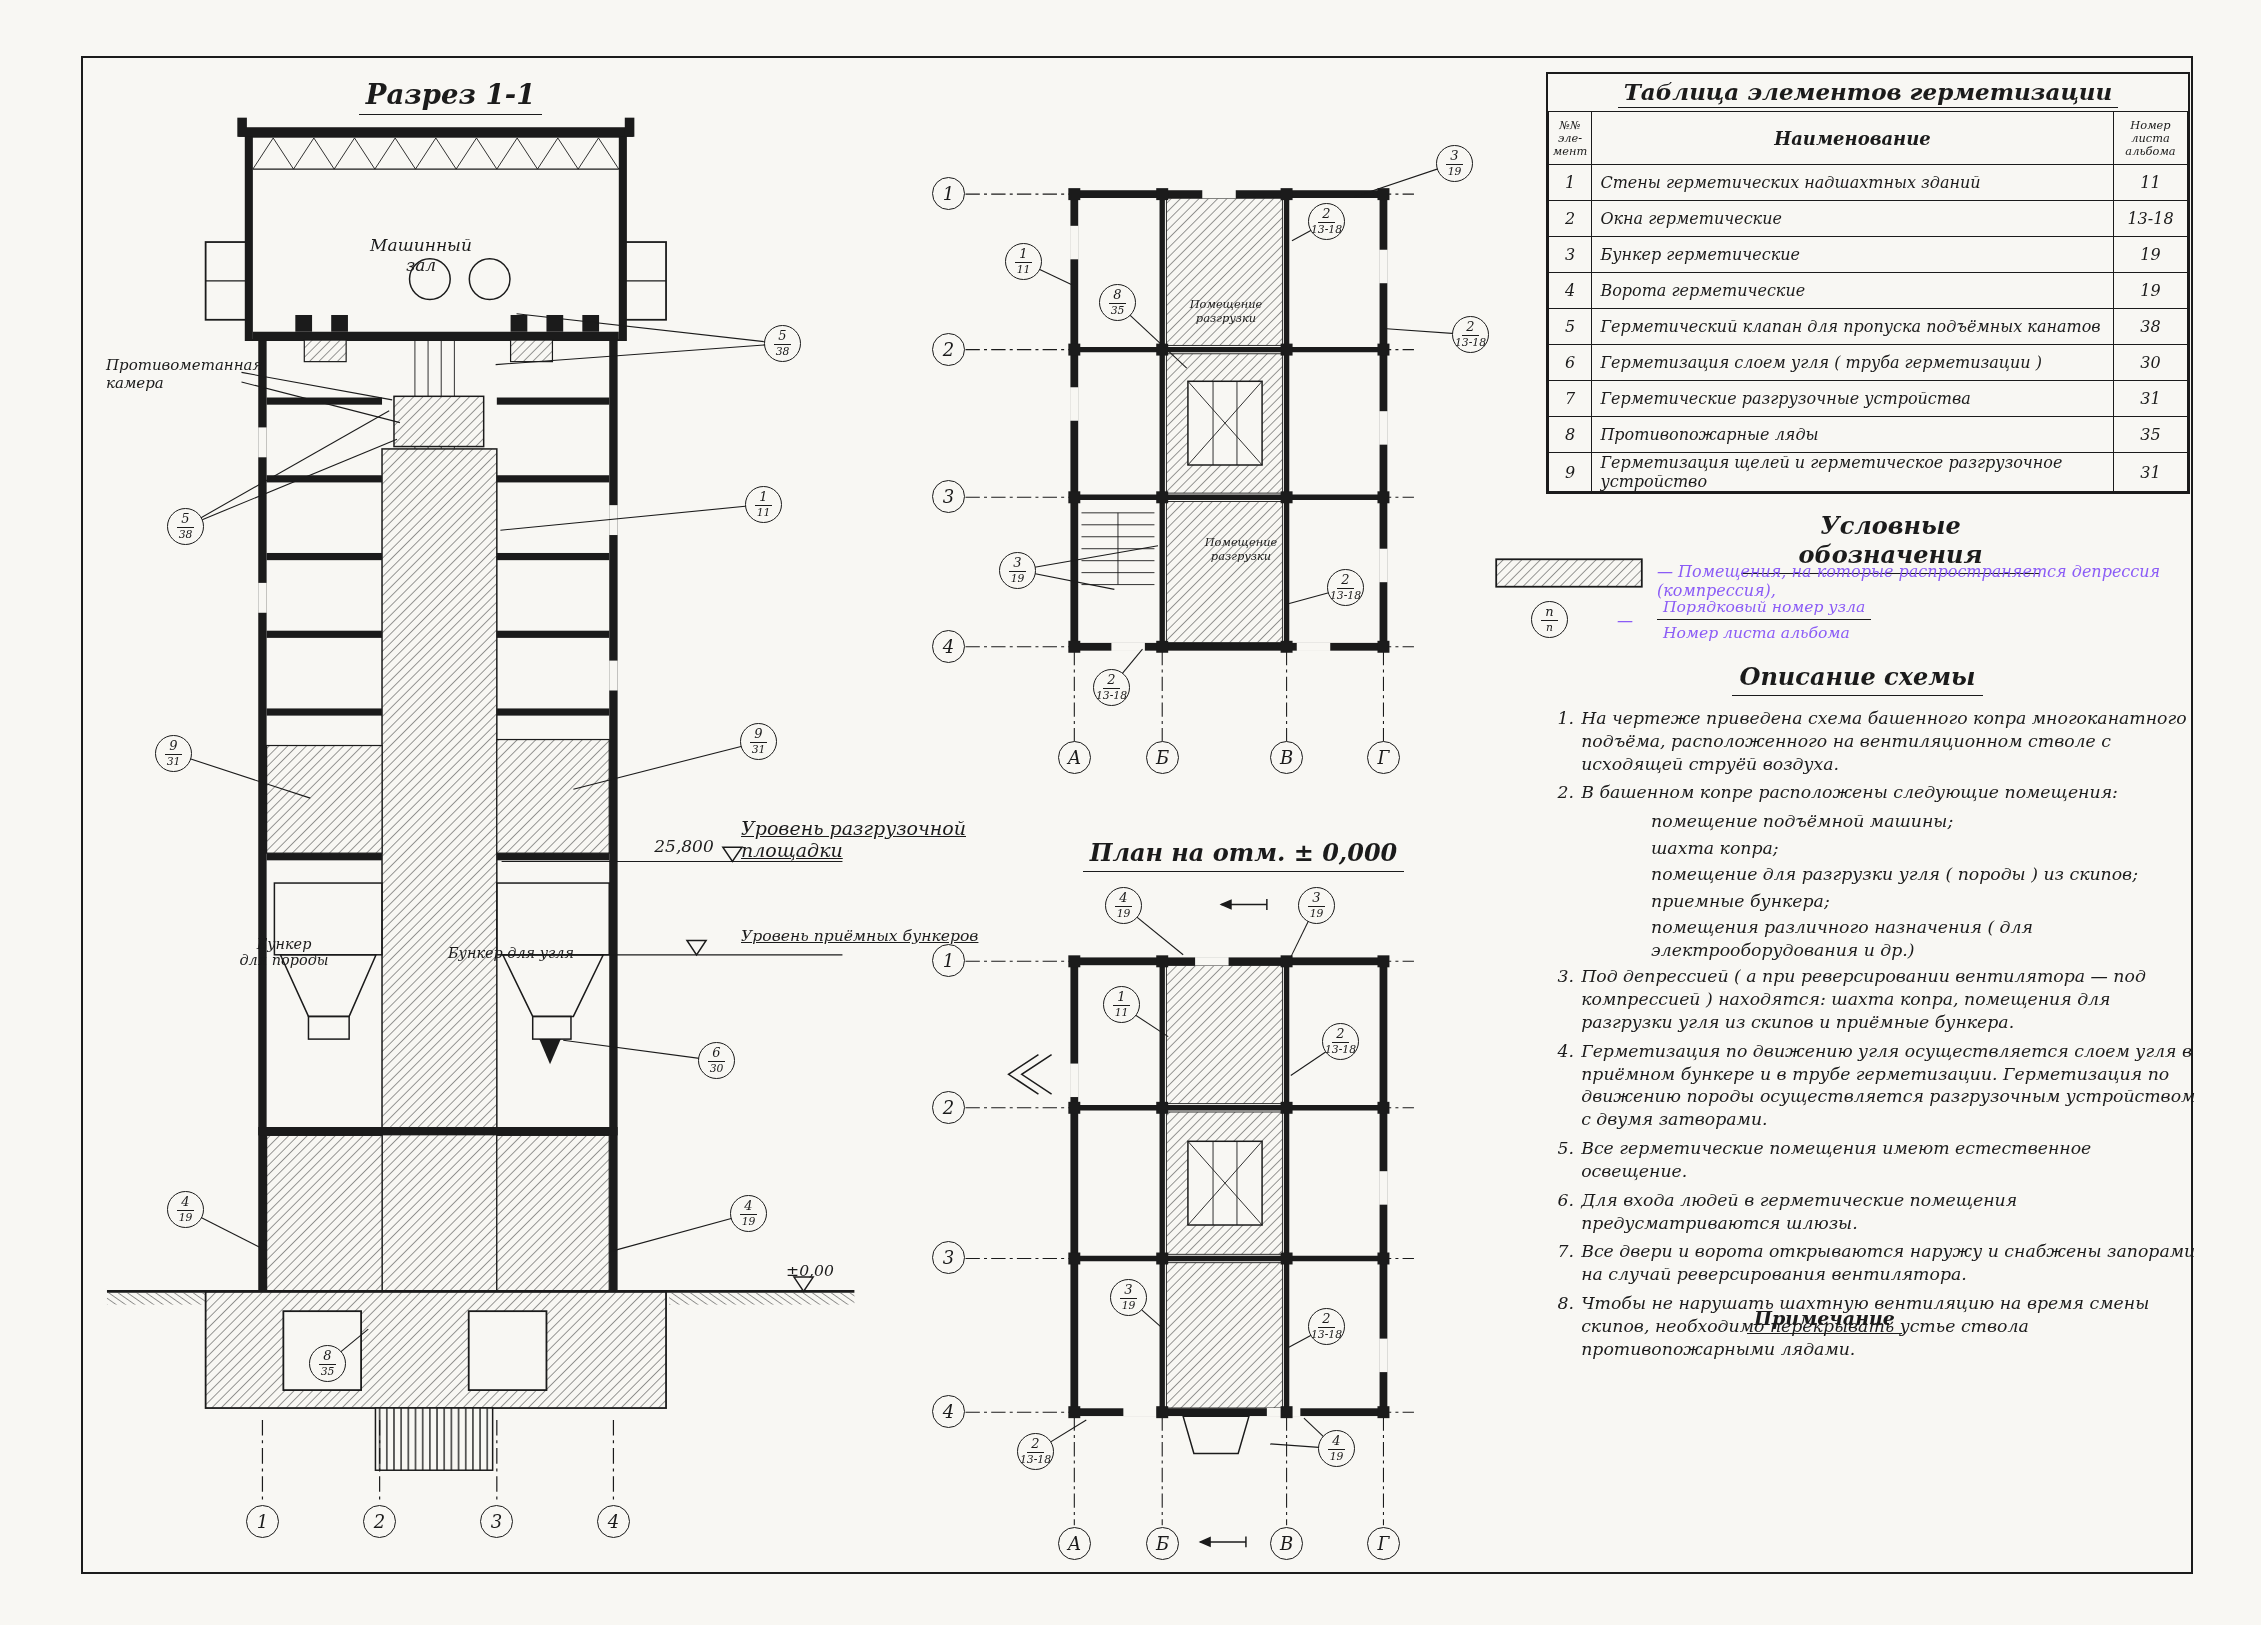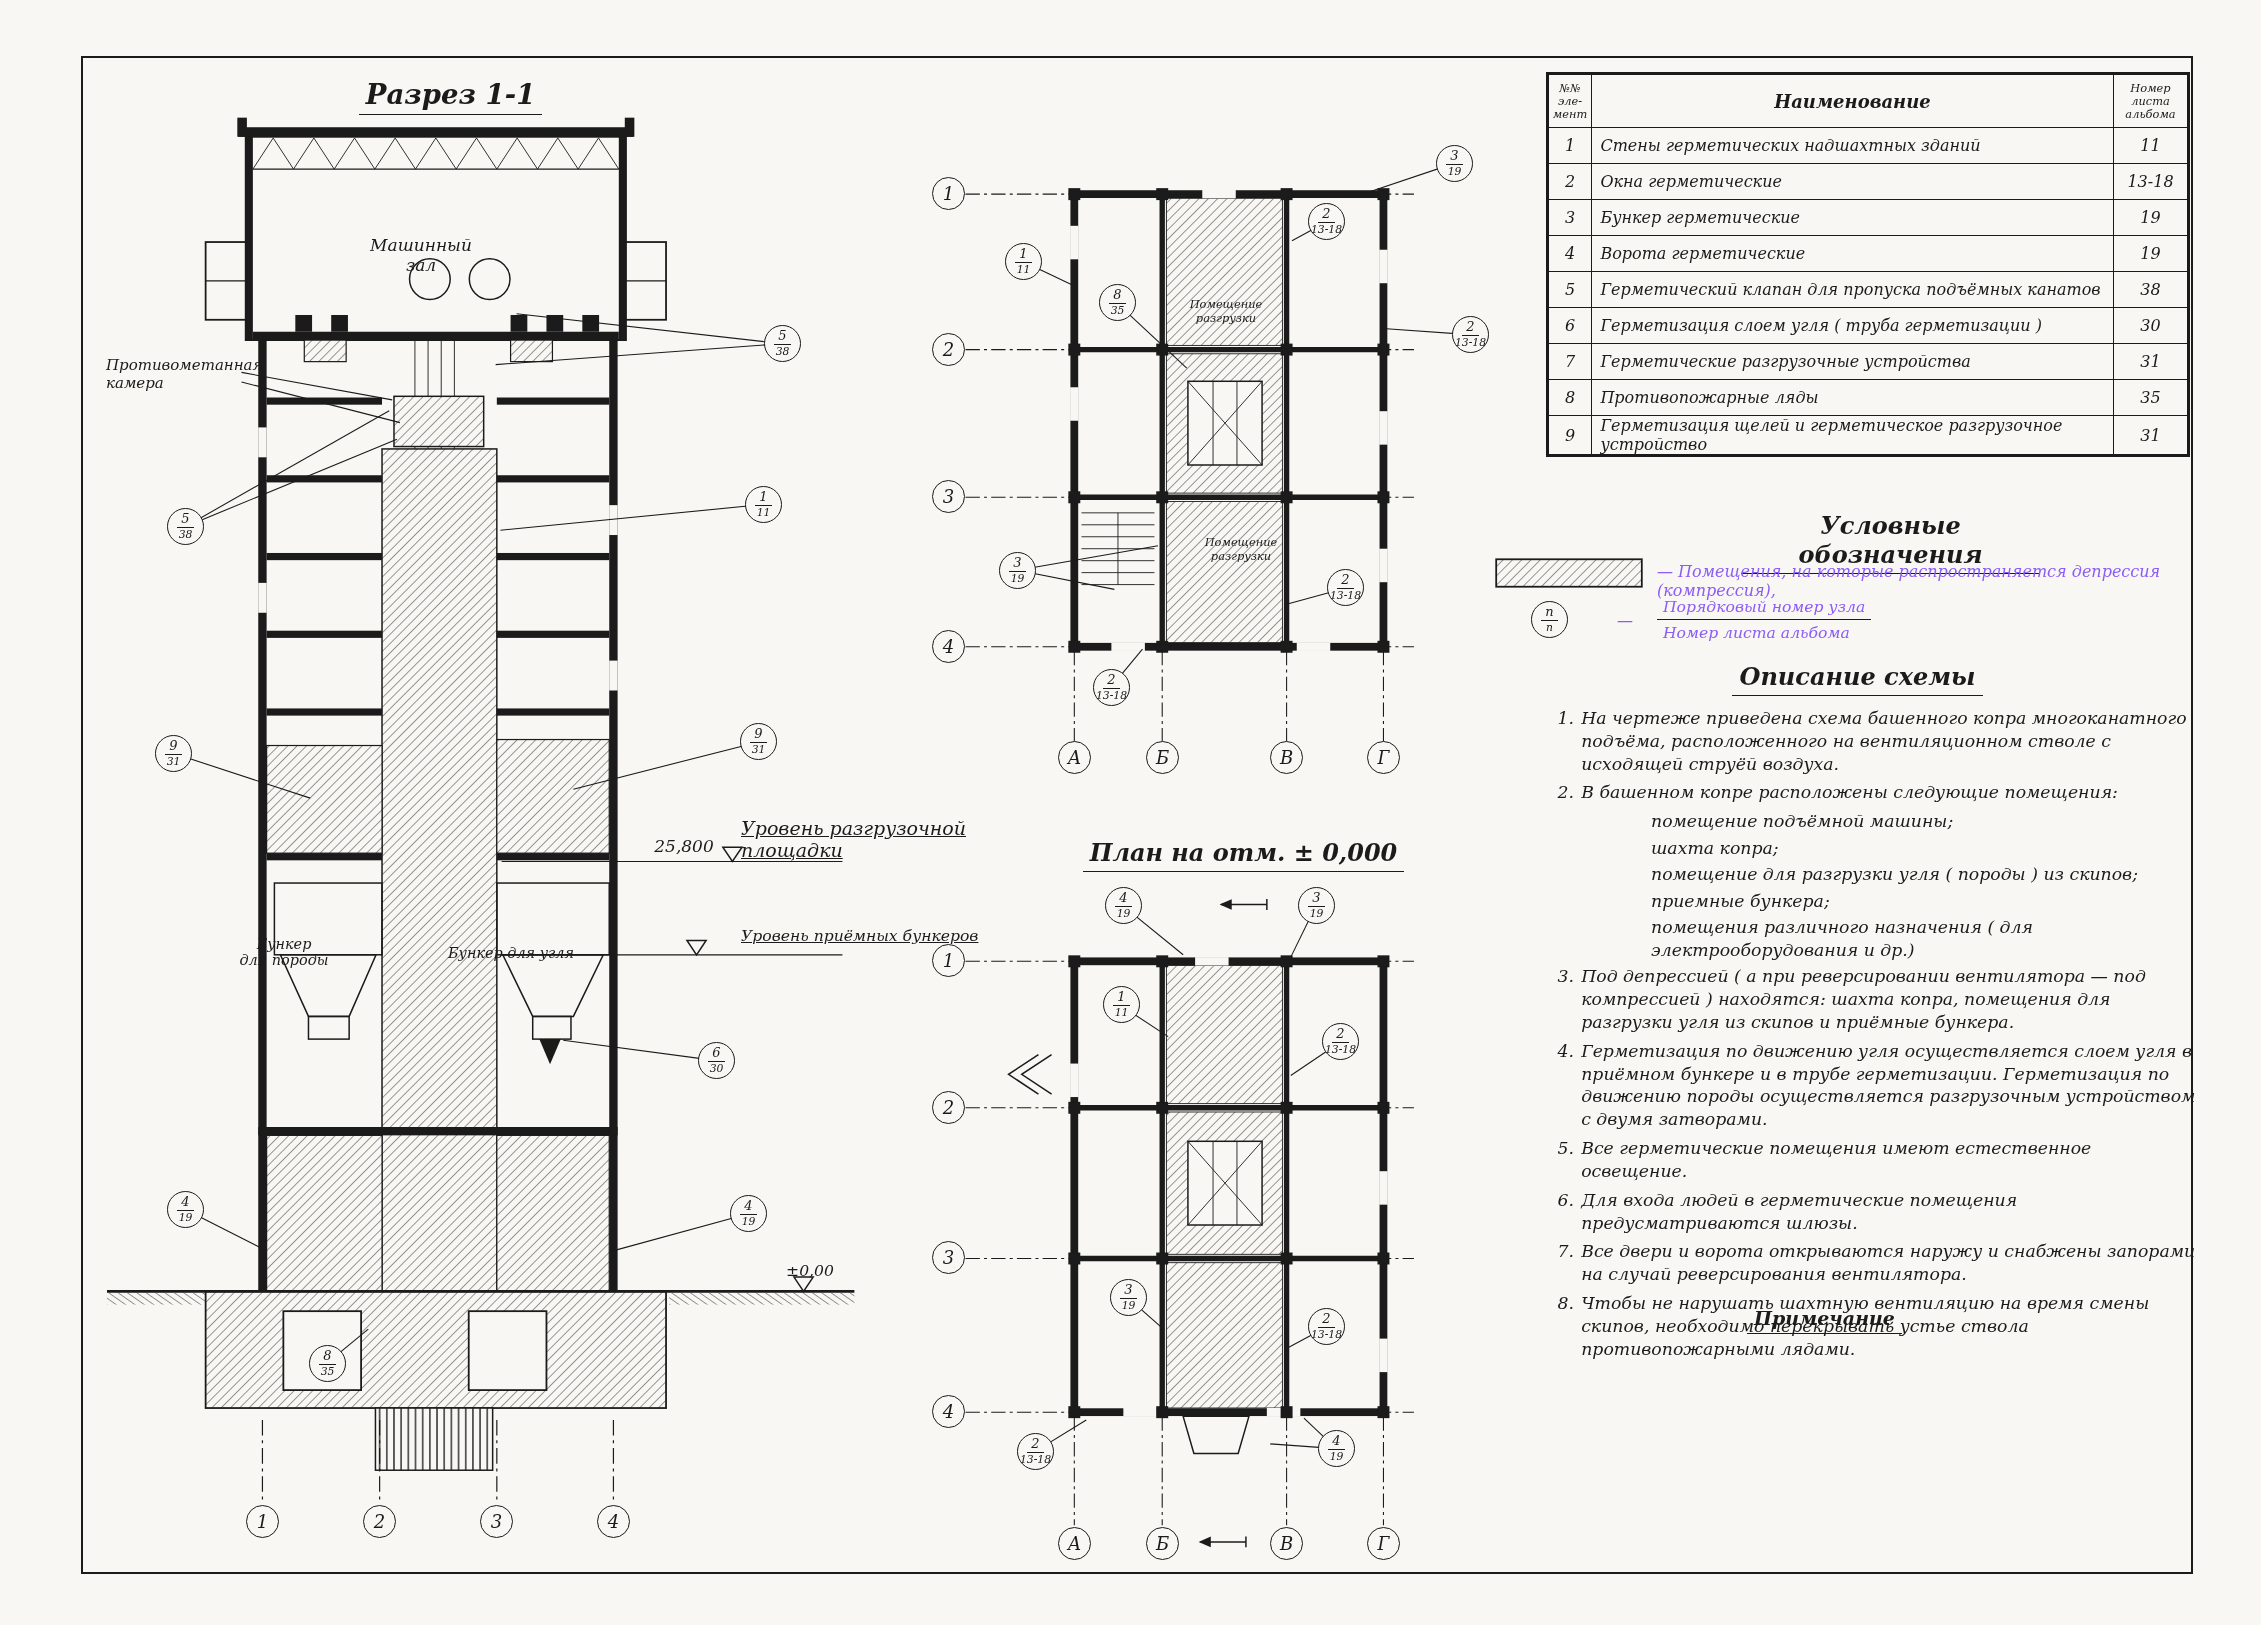--- a/index.html
+++ b/index.html
@@ -503,20 +503,23 @@
         <span>Б</span>
       </div>
 <div class="axisc" style="left:1187px;top:1469px">
         <span>В</span>
       </div>
 <div class="axisc" style="left:1284px;top:1469px">
         <span>Г</span>
       </div>
 
 <div class="abs tablewrap" style="left:1463px;top:14.4px;width:644px">
+  <div class="ttitle">
+          <span>Таблица элементов герметизации</span>
+        </div>
   <table>
     <colgroup>
             <col style="width:43px">
             <col>
             <col style="width:74px">
           </colgroup>
     <thead>
       <tr>
         <th class="small pre">№№
 эле-

